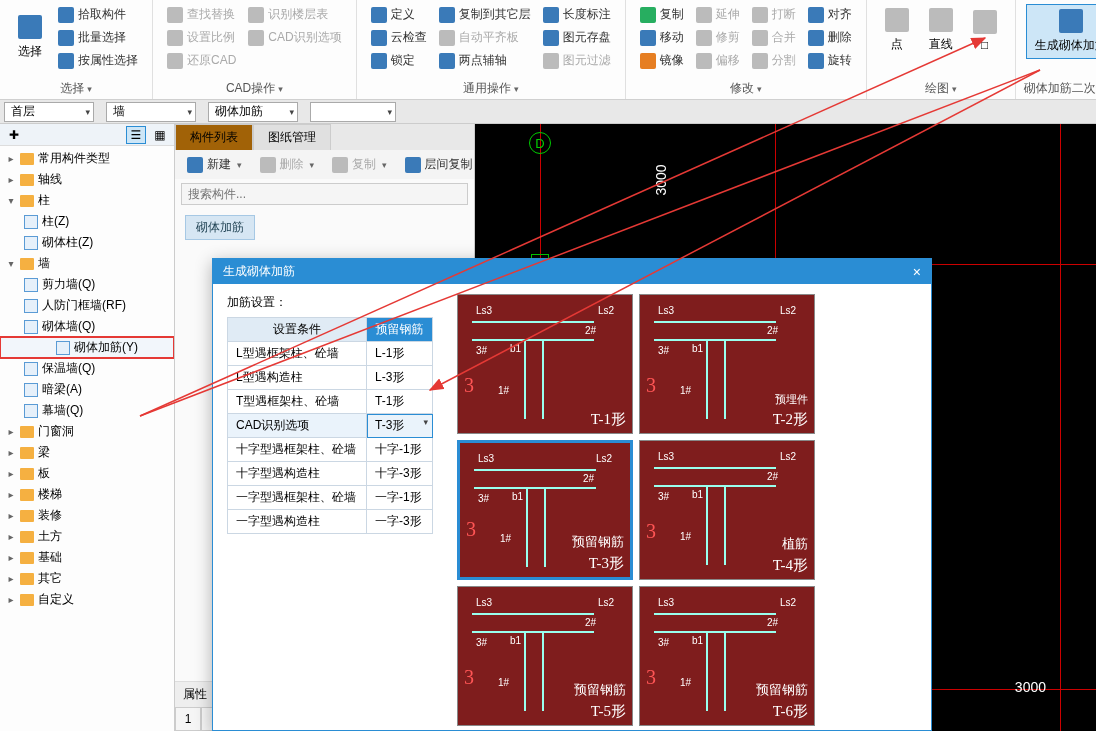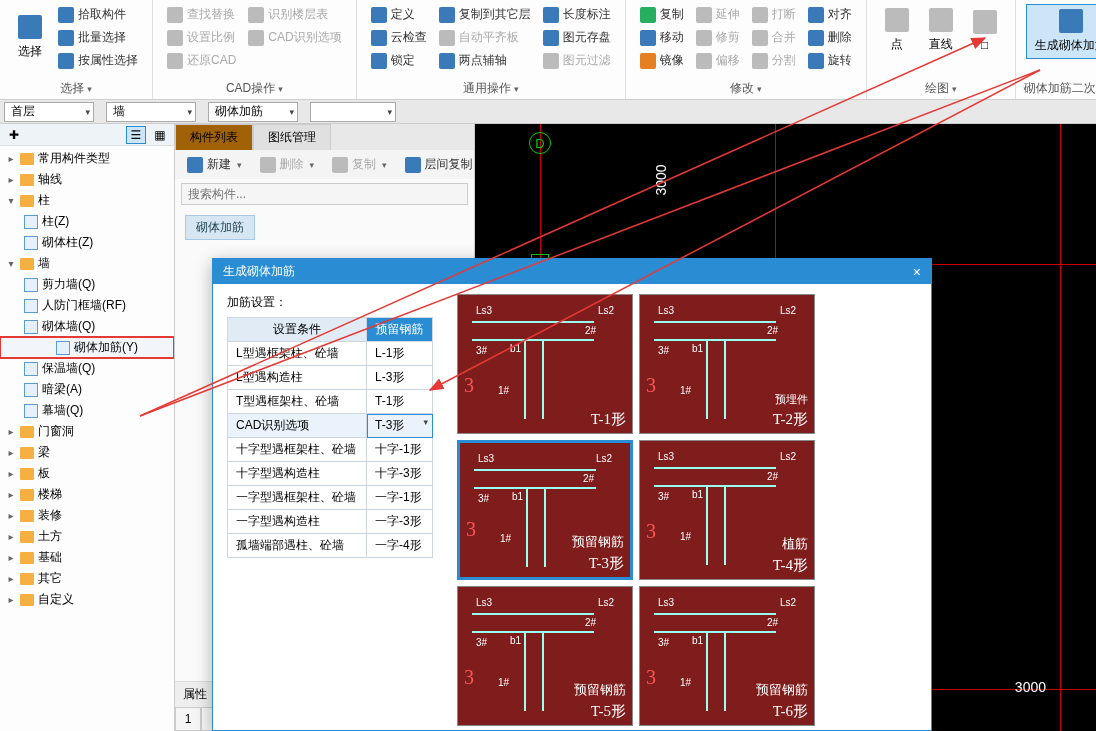--- a/index.html
+++ b/index.html
@@ -514,24 +514,20 @@
                 <td>十字型遇构造柱</td>
                 <td class="val">十字-3形</td>
               </tr>
               <tr>
                 <td>一字型遇框架柱、砼墙</td>
                 <td class="val">一字-1形</td>
               </tr>
               <tr>
                 <td>一字型遇构造柱</td>
                 <td class="val">一字-3形</td>
-              </tr>
-              <tr>
-                <td>孤墙端部遇柱、砼墙</td>
-                <td class="val">一字-4形</td>
               </tr>
             </tbody>
         </table>
       </div>
       <div class="dialog-right">
         <div class="thumbs" id="thumbs">
             <div class="thumb">
     <div class="wline" style="left:14px;top:26px;width:122px;height:2px;"></div>
     <div class="wline" style="left:14px;top:44px;width:122px;height:2px;"></div>
     <div class="wline" style="left:66px;top:44px;width:2px;height:80px;"></div>

